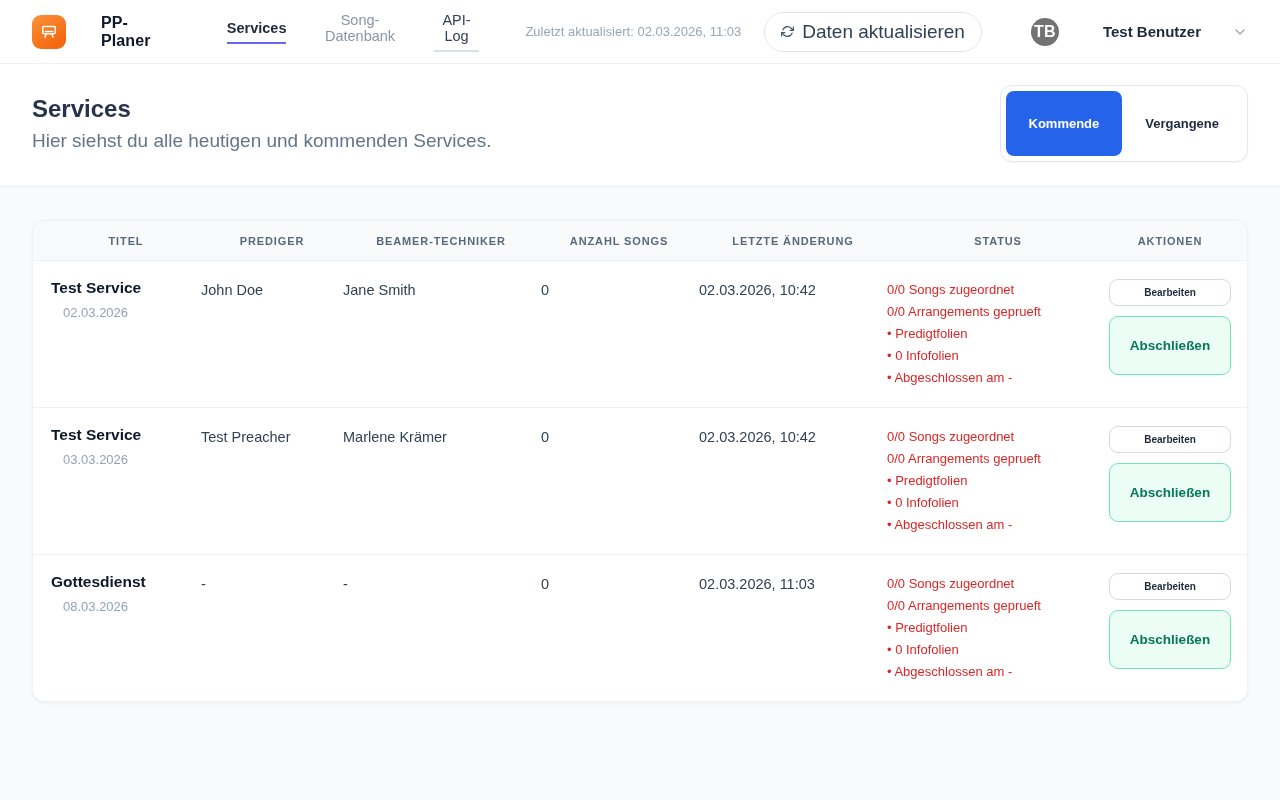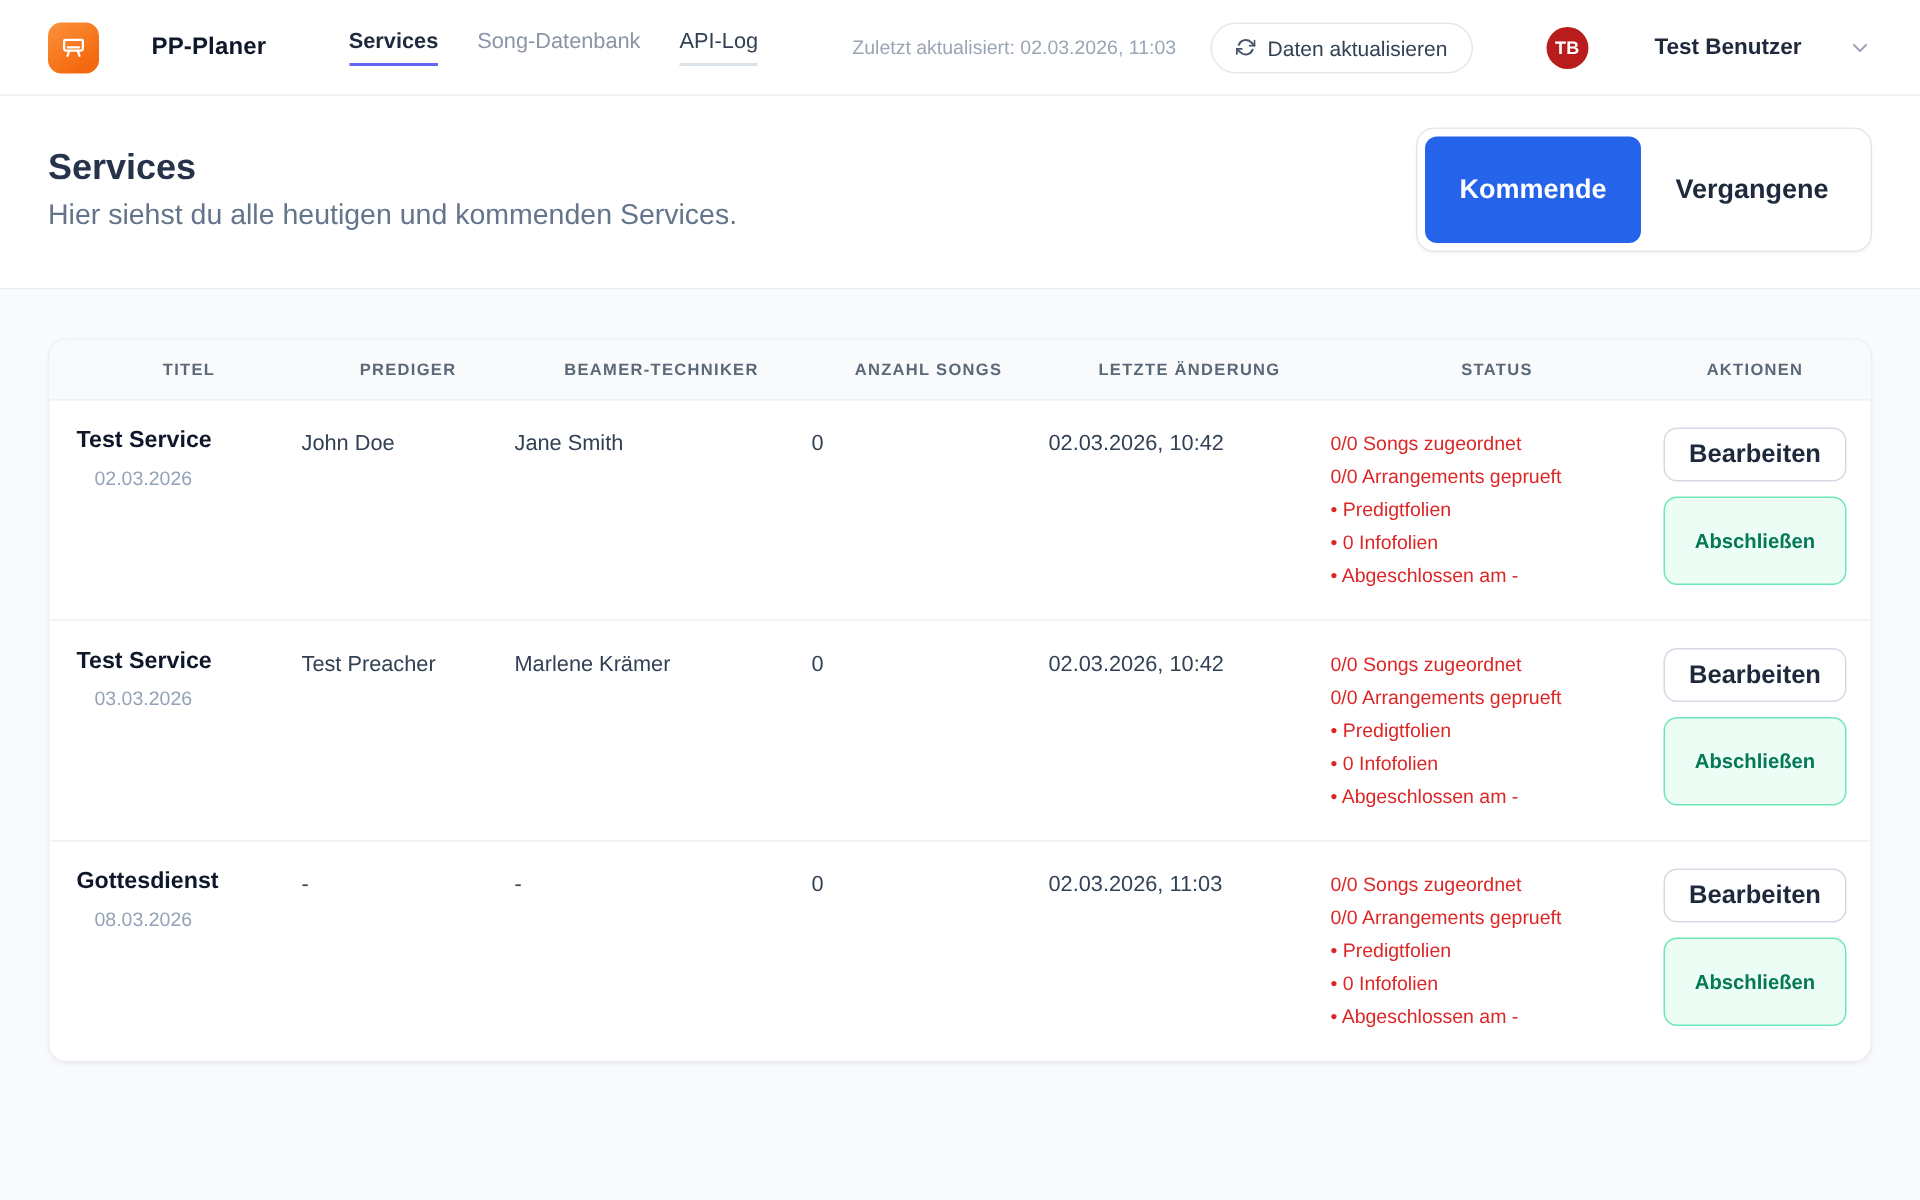--- a/index.html
+++ b/index.html
@@ -50,34 +50,34 @@
   .nav-link.active { color: #1e293b; font-weight: 600; border-bottom-color: #6366f1; }
   .nav-link.hovered { color: #334155; font-weight: 500; border-bottom-color: #dbe1e8; }
   .topbar-spacer { flex: 1; }
   .last-updated { font-size: 13px; color: #9aa5b5; white-space: nowrap; }
   .refresh-btn {
     display: flex; align-items: center; gap: 8px;
     background: #ffffff;
     border: 1px solid #e4e8ee;
     border-radius: 999px;
     padding: 8px 16px;
-    font-size: 14px;
+    font-size: 19px;
     font-weight: 500;
     color: #334155;
     cursor: pointer;
     font-family: inherit;
     white-space: nowrap;
   }
   .refresh-btn svg { width: 13px; height: 13px; color: #475569; }
   .avatar {
     width: 28px; height: 28px;
     border-radius: 50%;
-    background: #b91c1c;
+    background: #737373;
     color: #ffffff;
-    font-size: 12px;
+    font-size: 16px;
     font-weight: 700;
     display: flex; align-items: center; justify-content: center;
     margin-left: 26px;
     letter-spacing: 0.3px;
     flex: 0 0 auto;
   }
   .user-name { margin-left: 21px; font-size: 15px; font-weight: 600; color: #1e293b; white-space: nowrap; }
   .chevron { margin-left: 8px; color: #9aa5b5; display: flex; cursor: pointer; }
   .chevron svg { width: 16px; height: 16px; }
 
@@ -95,21 +95,21 @@
   .segmented {
     display: flex;
     background: #ffffff;
     border: 1px solid #e4e8ee;
     border-radius: 12px;
     padding: 5px;
     box-shadow: 0 1px 2px rgba(15,23,42,0.04);
   }
   .seg-btn {
     font-family: inherit;
-    font-size: 18px;
+    font-size: 13px;
     font-weight: 600;
     padding: 25px 23px;
     border-radius: 8px;
     border: none;
     background: transparent;
     color: #1e293b;
     cursor: pointer;
     white-space: nowrap;
   }
   .seg-btn.active { background: #2563eb; color: #ffffff; }
@@ -155,21 +155,21 @@
   .svc-date { font-size: 13px; color: #94a3b8; margin-top: 8px; margin-left: 12px; }
   .cell-title { padding-top: 0; }
   .count-cell { padding-left: 2px; }
   .status-cell { padding-top: 0; }
   .status-line { font-size: 13px; color: #dc2626; line-height: 22px; white-space: nowrap; }
   .actions-cell { display: flex; flex-direction: column; gap: 10px; padding-top: 0; }
   .btn-edit {
     font-family: inherit;
     width: 100%;
     padding: 7px 0;
-    font-size: 17px;
+    font-size: 10px;
     font-weight: 600;
     color: #1e293b;
     background: #ffffff;
     border: 1px solid #d3dae3;
     border-radius: 9px;
     cursor: pointer;
   }
   .btn-complete {
     font-family: inherit;
     width: 100%;

